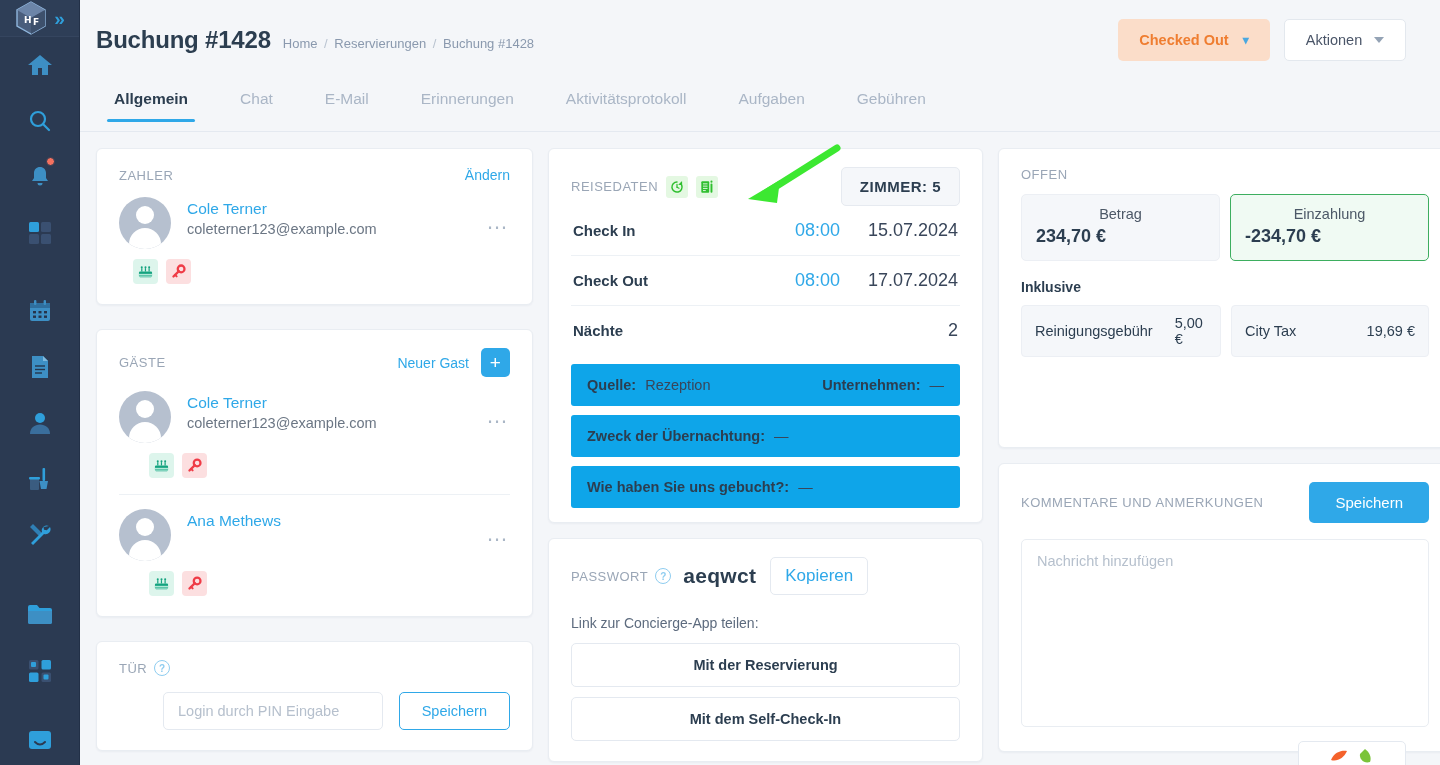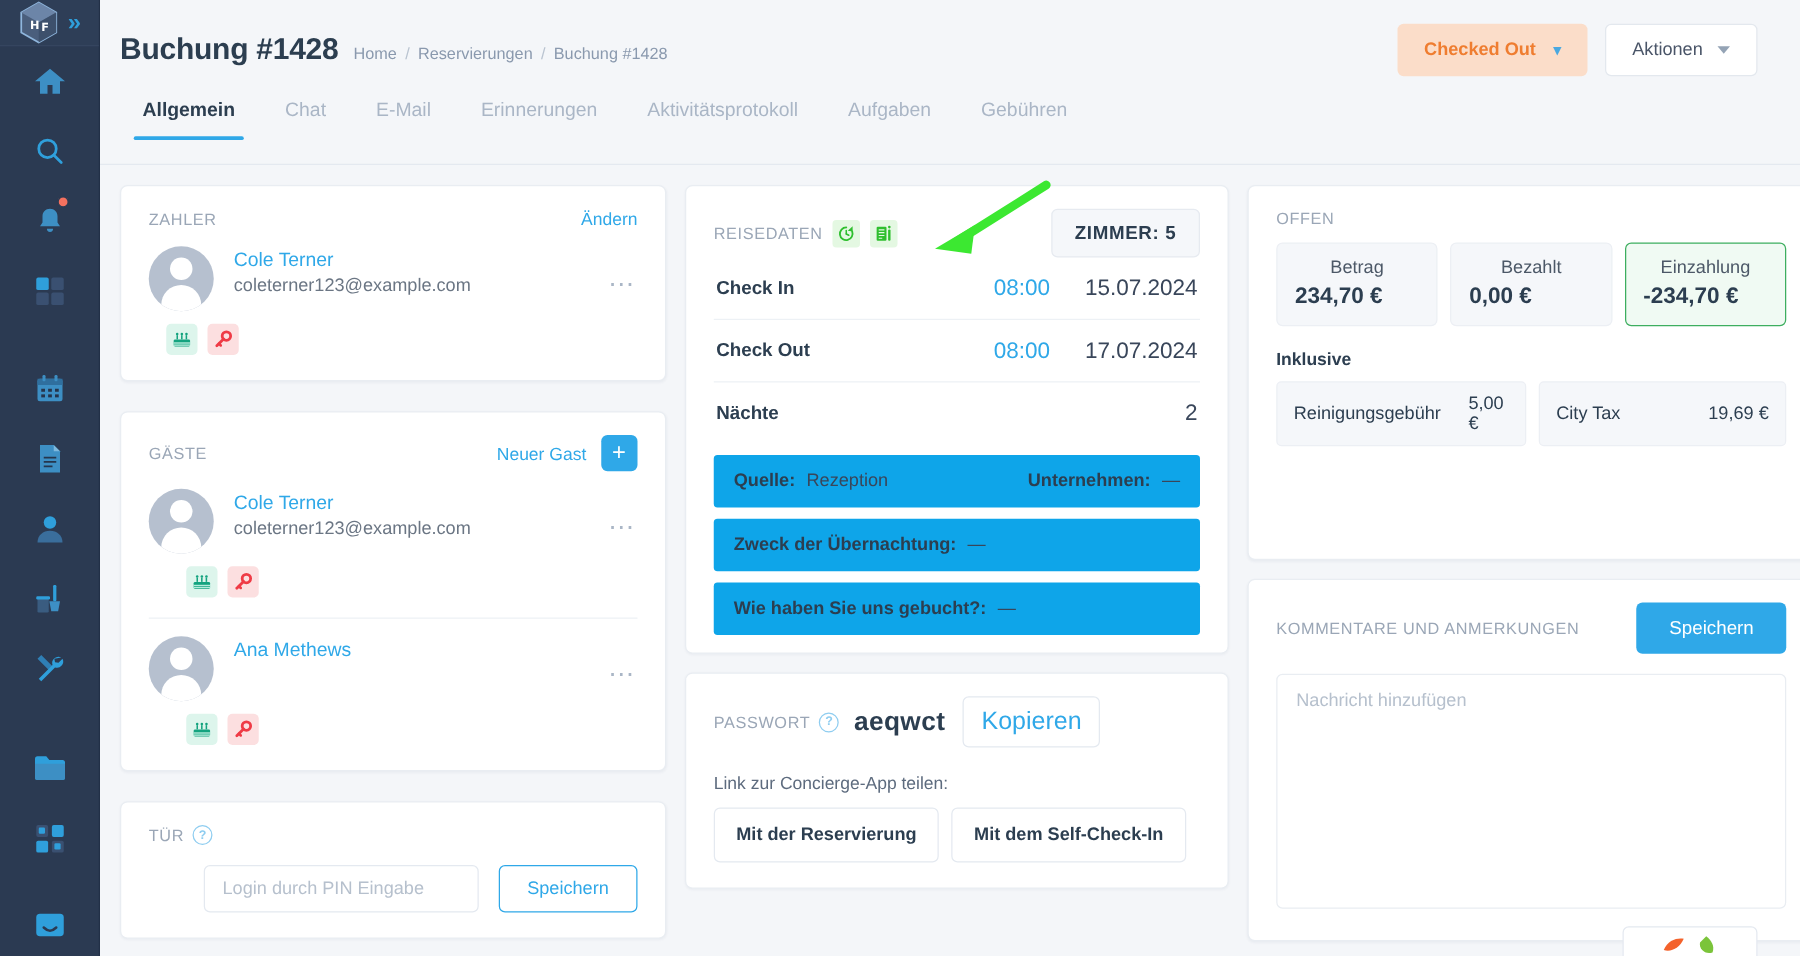--- a/index.html
+++ b/index.html
@@ -75,21 +75,21 @@
   .status-pill .chev { color: #4aa8e0; font-size: 12px; }
   .actions-btn {
     background: #fff; border: 1px solid #e3e8ee; border-radius: 5px;
     height: 42px; min-width: 122px;
     display: flex; align-items: center; justify-content: center; gap: 12px;
     font-size: 14.5px; color: #4a5568; padding: 0 16px; cursor: pointer;
   }
   .actions-btn .caret { border-left: 5px solid transparent; border-right: 5px solid transparent; border-top: 6px solid #94a3b5; }
 
   .tabs {
-    display: flex; align-items: flex-start; gap: 4px;
+    display: flex; align-items: center; gap: 16px;
     padding: 0 16px;
     border-bottom: 1px solid #e4e9f0;
     height: 52px;
   }
   .tab {
     font-size: 15.5px; color: #aab6c6;
     padding: 0 18px 13px 18px;
     cursor: pointer; position: relative;
   }
   .tab.active { color: #2c3e50; font-weight: 700; }
@@ -203,25 +203,25 @@
   }
   .info-band b { color: #2c3e50; }
   .info-band .right { margin-left: auto; }
 
   
   .pw-head { display: flex; align-items: center; gap: 0; }
   .pw-label { font-size: 13px; letter-spacing: .5px; color: #9aa6b6; text-transform: uppercase; }
   .pw-value { font-size: 21px; font-weight: 700; color: #2c3e50; margin-left: 12px; letter-spacing: .3px; }
   .btn-copy {
     margin-left: 14px; border: 1px solid #e4e9f0; background: #fff;
-    color: #2fa8e8; border-radius: 5px; padding: 8px 14px; font-size: 20px;
+    color: #2fa8e8; border-radius: 5px; padding: 8px 14px; font-size: 17px;
     cursor: pointer; font-family: "Liberation Sans", sans-serif;
   }
   .share-label { font-size: 14px; color: #5d6b7e; margin-top: 20px; }
-  .share-btns { display: flex; gap: 10px; margin-top: 12px; }
+  .share-btns { display: flex; gap: 10px; margin-top: 12px; flex-direction: column; }
   .btn-share {
     border: 1px solid #e4e9f0; background: #fff; color: #2c3e50;
     font-weight: 700; border-radius: 5px; padding: 13px 17px;
     font-size: 14.5px; cursor: pointer; font-family: "Liberation Sans", sans-serif;
   }
 
   
   .amount-row { display: flex; gap: 10px; margin-top: 12px; }
   .amount-box {
     flex: 1 1 0; background: #f5f7fa; border: 1px solid #eceff4;
@@ -649,24 +649,20 @@
 
       <div class="card offen-card">
         <div class="card-head">
           <span>OFFEN</span>
         </div>
         <div class="amount-row">
           <div class="amount-box">
             <div class="amount-label">Betrag</div>
             <div class="amount-value">234,70 €</div>
           </div>
-          <div class="amount-box">
-            <div class="amount-label">Bezahlt</div>
-            <div class="amount-value">0,00 €</div>
-          </div>
           <div class="amount-box hl">
             <div class="amount-label">Einzahlung</div>
             <div class="amount-value">-234,70 €</div>
           </div>
         </div>
         <div class="inkl-label">Inklusive</div>
         <div class="fee-row">
           <div class="fee-box" style="flex:0 0 200px;">
             <span>Reinigungsgebühr</span>
             <span class="fee-amt">5,00 €</span>

